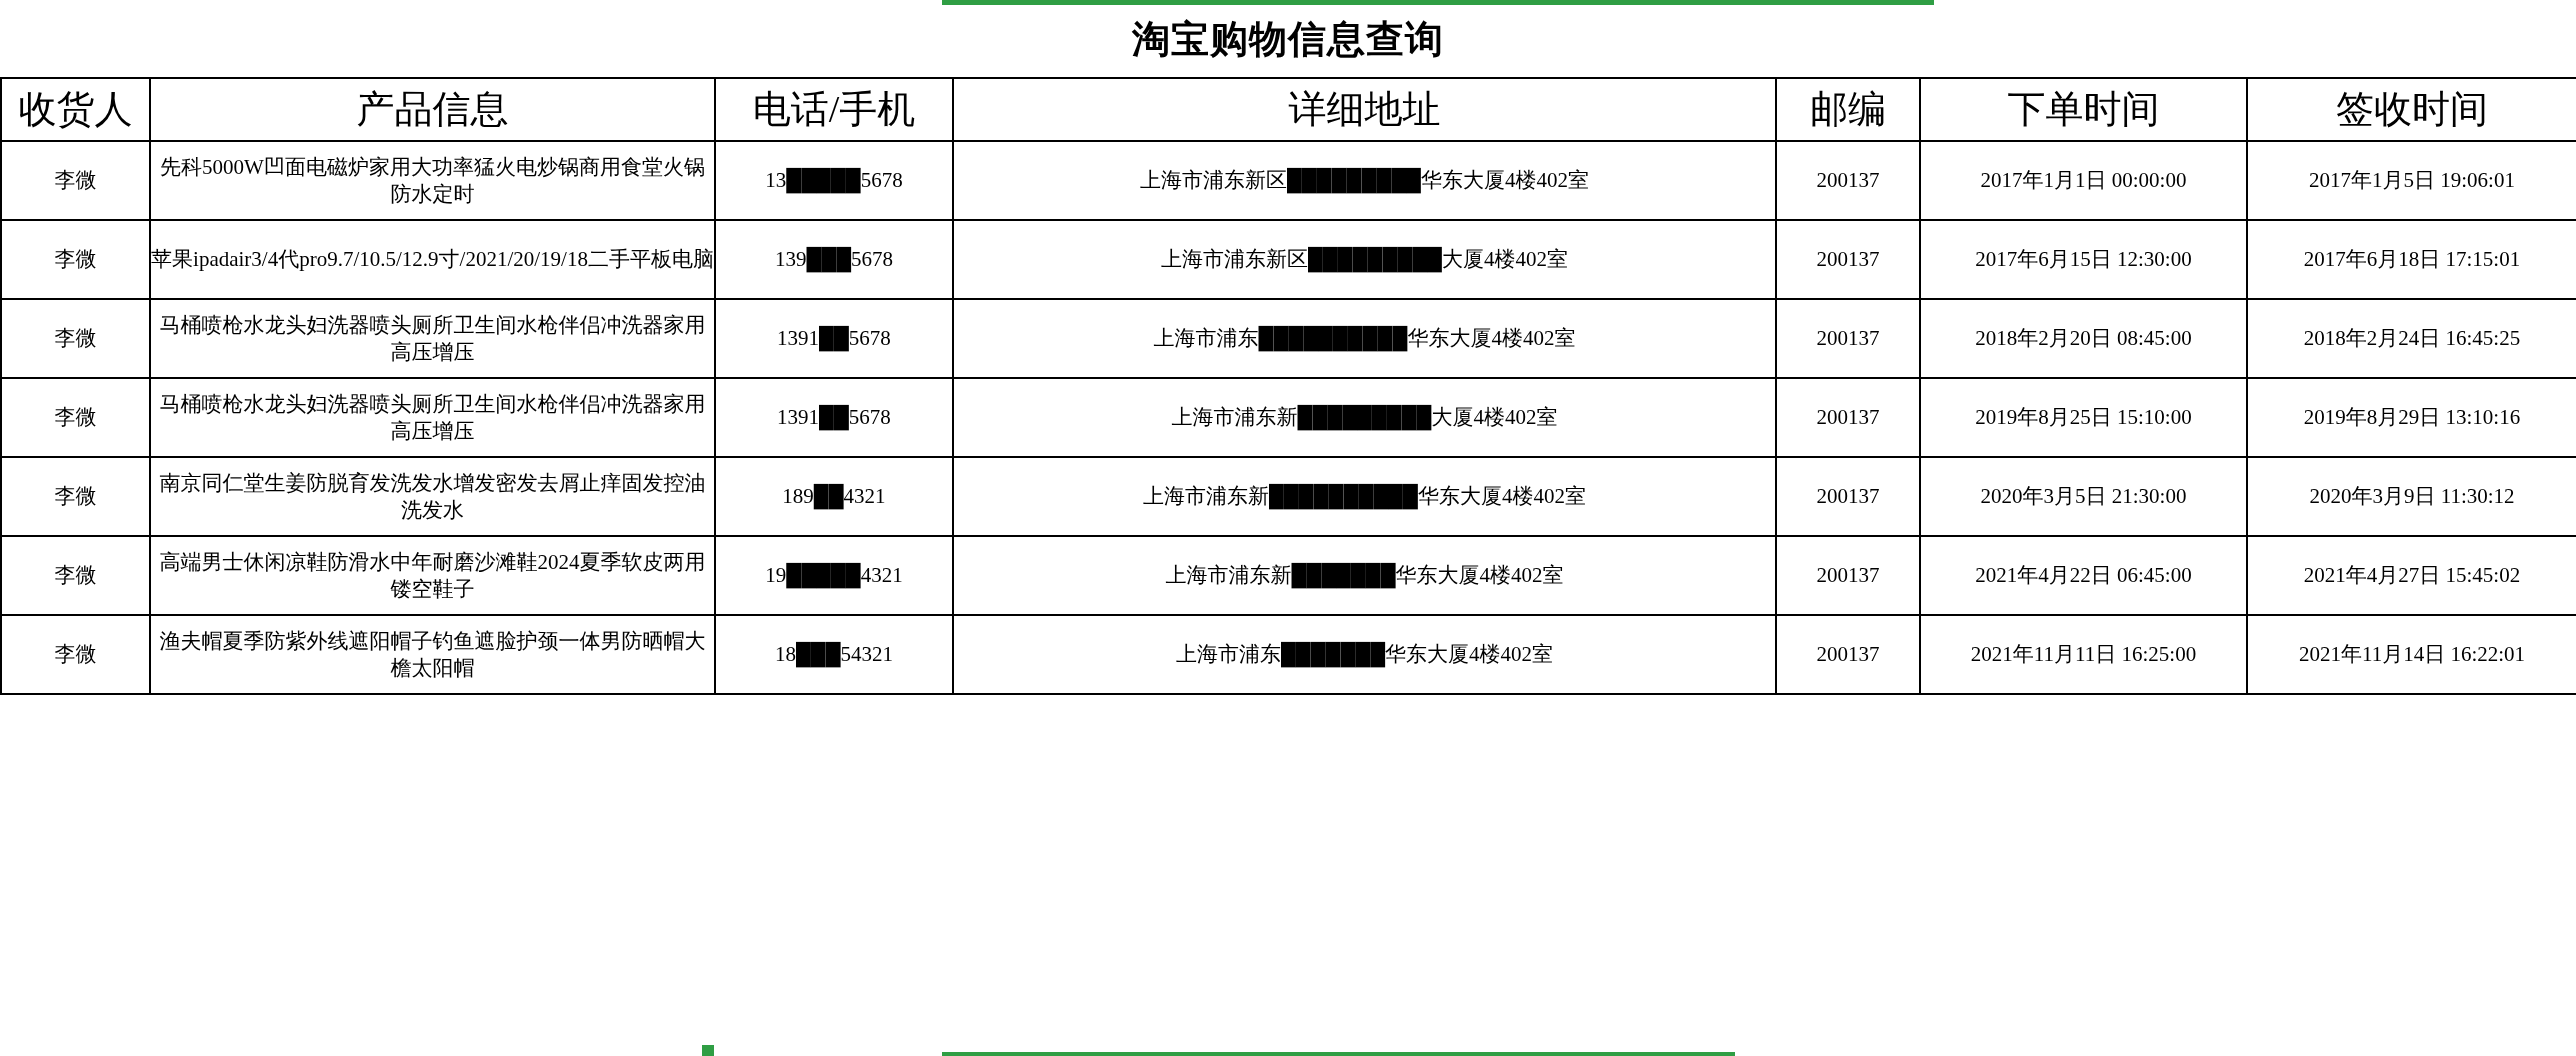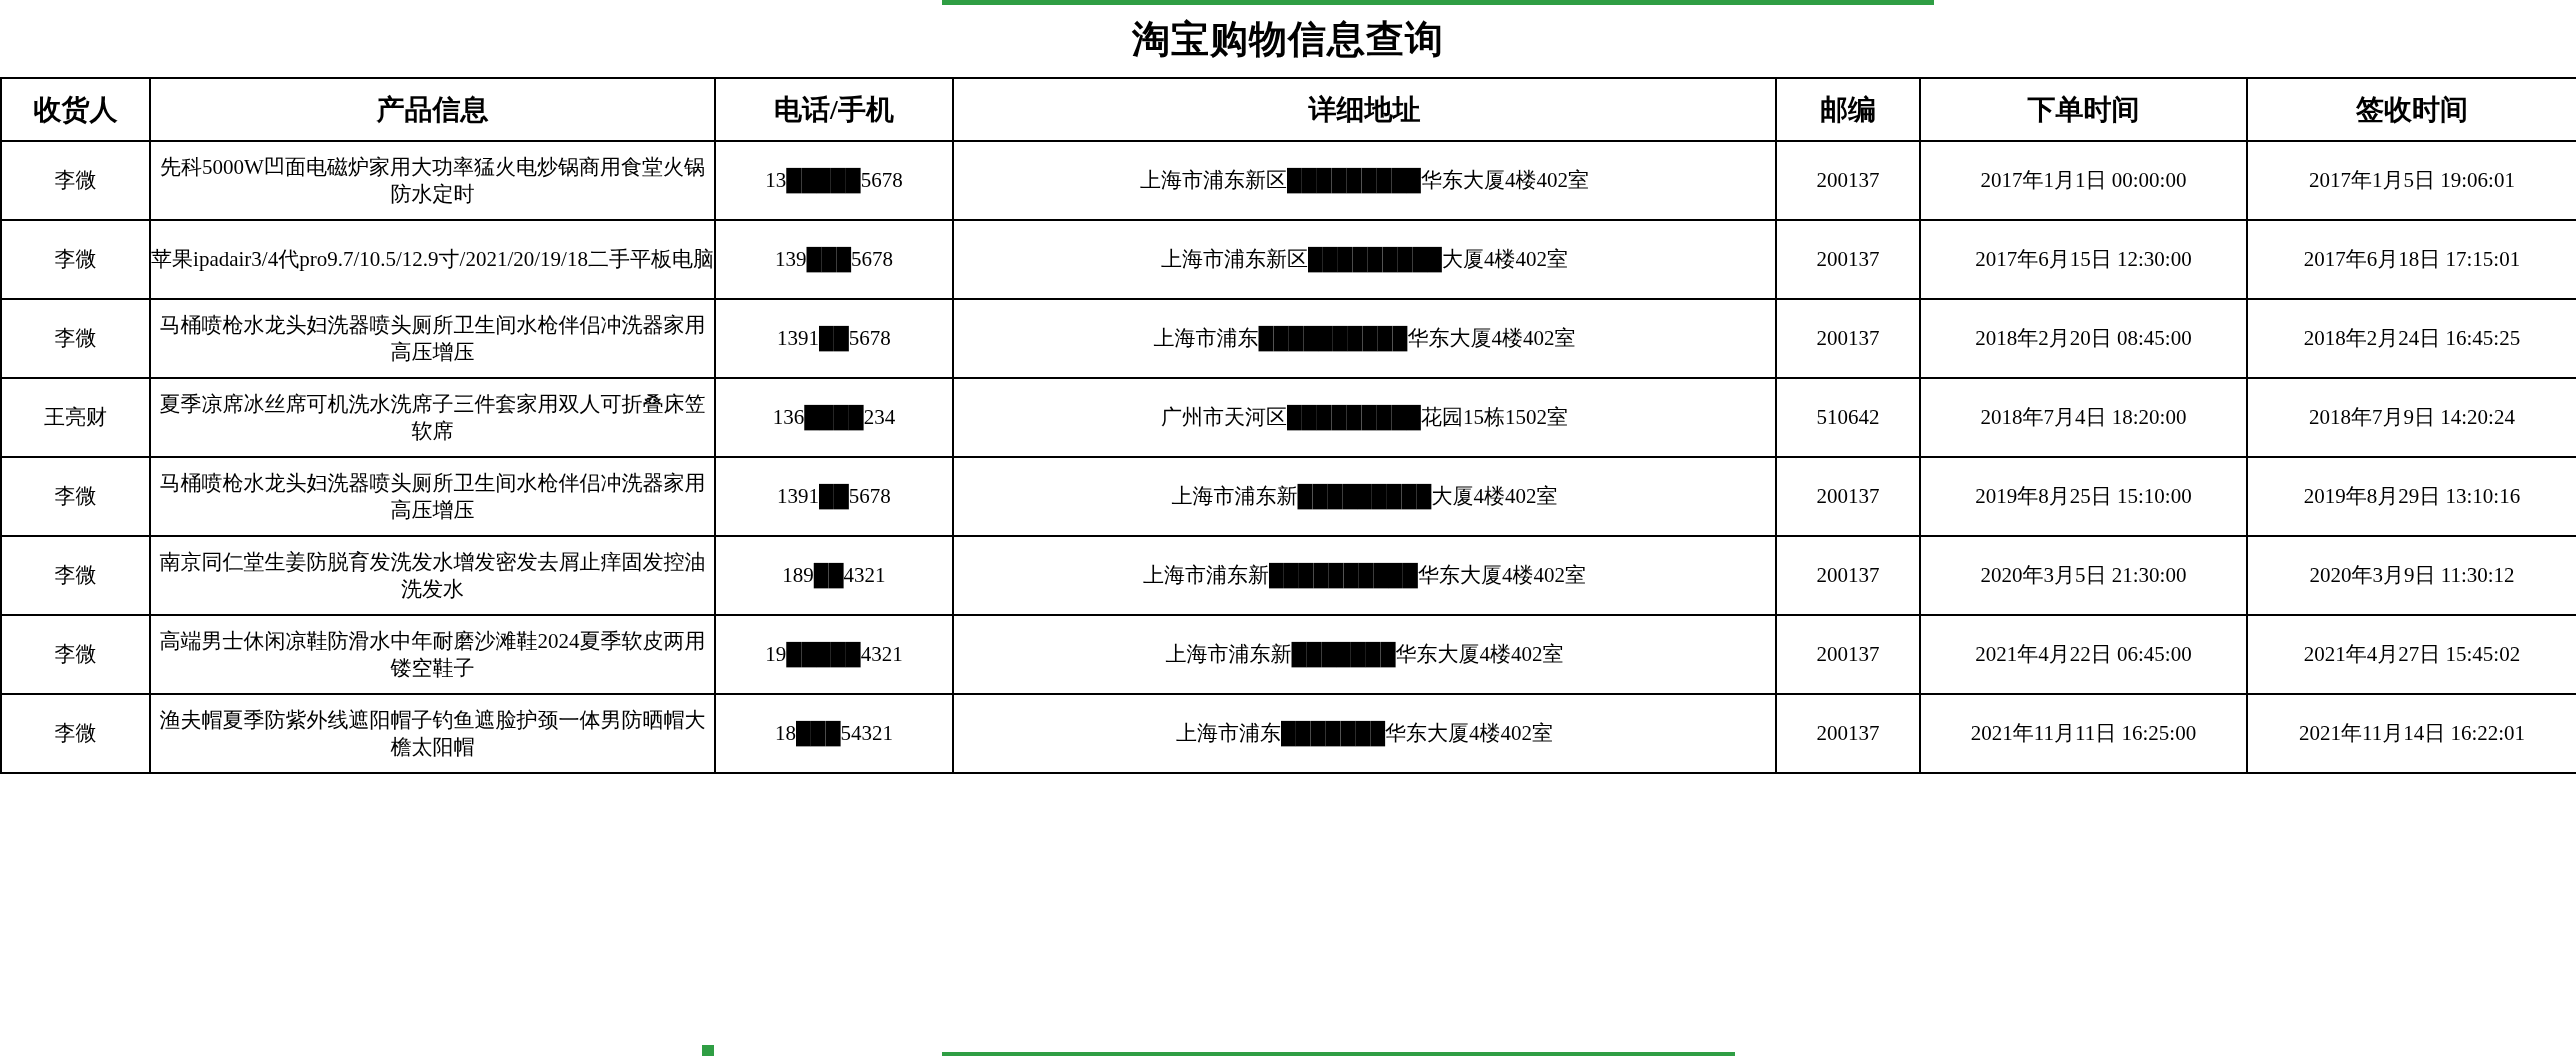--- a/index.html
+++ b/index.html
@@ -57,22 +57,22 @@
   table.sheet th, table.sheet td {
     border: 2px solid #000000;
     padding: 0;
     vertical-align: middle;
     text-align: center;
     font-size: 21px;
     line-height: 1.28;
   }
   table.sheet th {
     height: 61px;
-    font-size: 28px;
-    font-weight: bold;
+    font-size: 38px;
+    font-weight: normal;
   }
   table.sheet td {
     height: 77px;
   }
   .c-name   { width: 149px; }
   .c-prod   { width: 565px; }
   .c-phone  { width: 238px; }
   .c-addr   { width: 823px; }
   .c-zip    { width: 144px; }
   .c-order  { width: 327px; }
@@ -171,29 +171,20 @@
       <tr>
         <td class="name">李微</td>
         <td class="prod">马桶喷枪水龙头妇洗器喷头厕所卫生间水枪伴侣冲洗器家用高压增压</td>
         <td class="phone">1391██5678</td>
         <td class="addr">上海市浦东██████████华东大厦4楼402室</td>
         <td class="zip">200137</td>
         <td class="small-date">2018年2月20日 08:45:00</td>
         <td class="small-date">2018年2月24日 16:45:25</td>
       </tr>
       <tr>
-        <td class="name">王亮财</td>
-        <td class="prod">夏季凉席冰丝席可机洗水洗席子三件套家用双人可折叠床笠软席</td>
-        <td class="phone">136████234</td>
-        <td class="addr">广州市天河区█████████花园15栋1502室</td>
-        <td class="zip">510642</td>
-        <td class="small-date">2018年7月4日 18:20:00</td>
-        <td class="small-date">2018年7月9日 14:20:24</td>
-      </tr>
-      <tr>
         <td class="name">李微</td>
         <td class="prod">马桶喷枪水龙头妇洗器喷头厕所卫生间水枪伴侣冲洗器家用高压增压</td>
         <td class="phone">1391██5678</td>
         <td class="addr">上海市浦东新█████████大厦4楼402室</td>
         <td class="zip">200137</td>
         <td class="small-date">2019年8月25日 15:10:00</td>
         <td class="small-date">2019年8月29日 13:10:16</td>
       </tr>
       <tr>
         <td class="name">李微</td>

